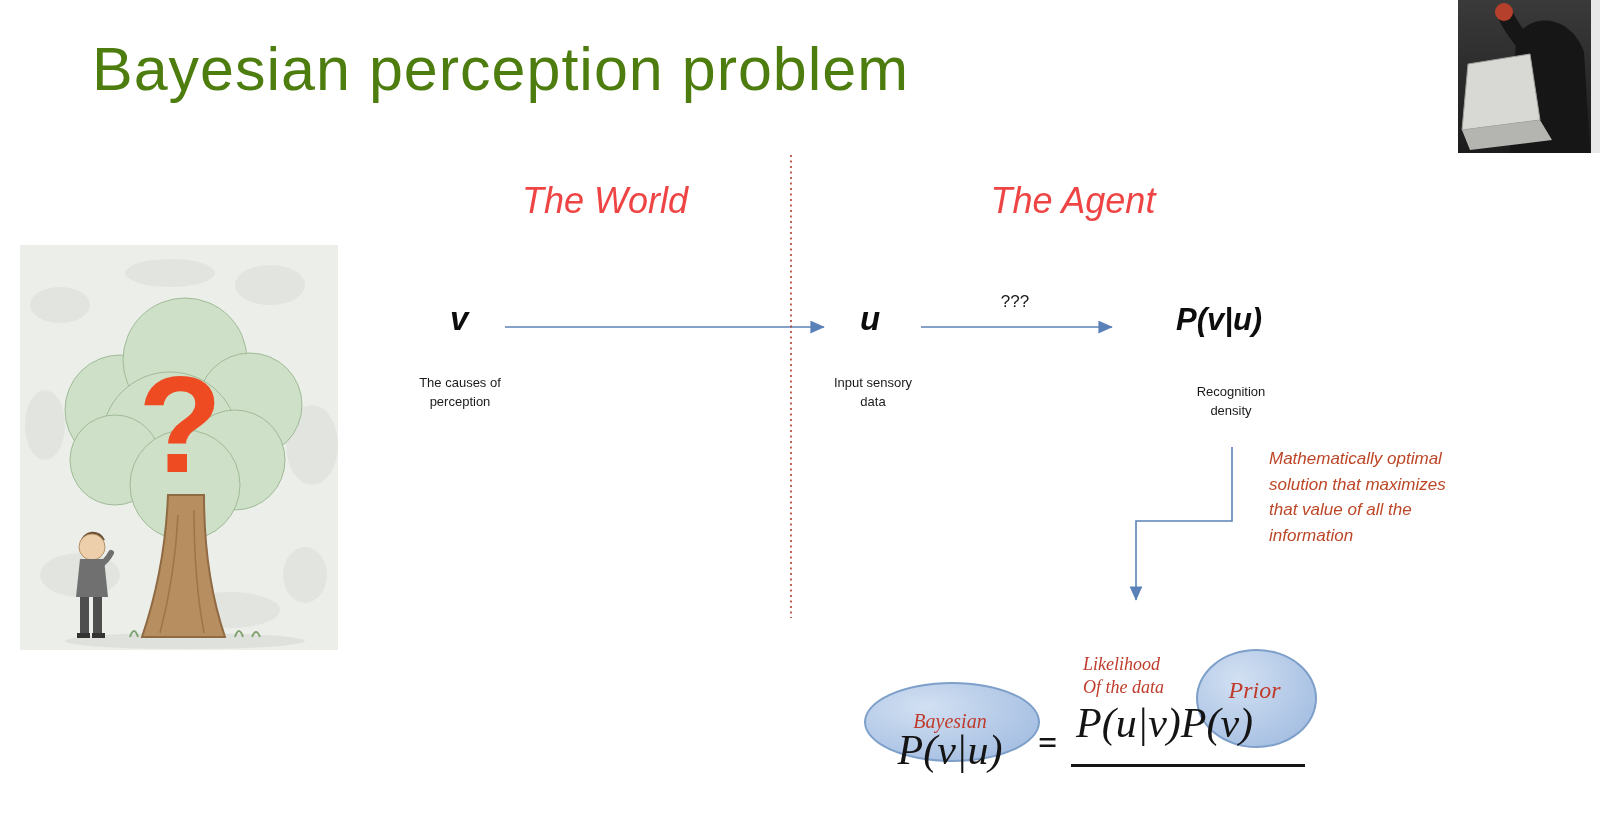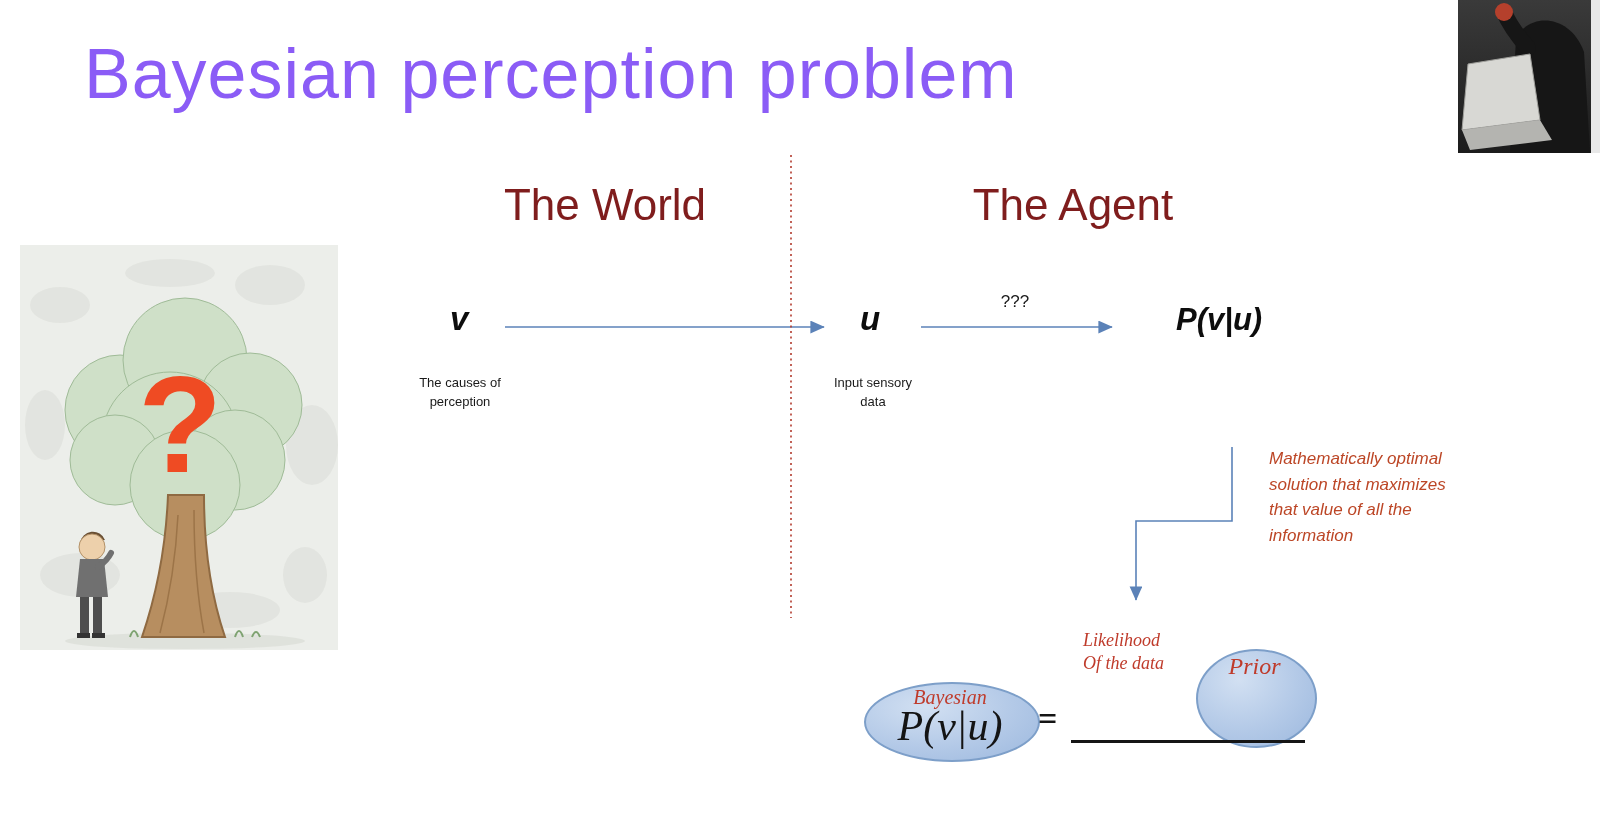--- a/index.html
+++ b/index.html
@@ -4,35 +4,35 @@
 <style>
   html,body{margin:0;padding:0;background:#fff;}
   #slide{position:relative;width:1600px;height:828px;background:#ffffff;overflow:hidden;
          font-family:"Liberation Sans",sans-serif;color:#161616;}
   .abs{position:absolute;}
   .pre{white-space:pre-line;}
   .center{text-align:center;}
   .serifit{font-family:"Liberation Serif",serif;font-style:italic;}
   .red{color:#bc4626;}
   .crimson{color:#bf3b2b;}
-  .heading{color:#7f1d1d;font-size:44px;}
+  .heading{font-style:italic;color:#ef4444;font-size:36px;}
   .symbol{font-weight:700;font-style:italic;color:#0d0d0d;}
   .caption{font-size:13px;color:#1a1a1a;line-height:1.45;}
   .bubble{border-radius:50%;border:2px solid #7d9fc9;
           background:radial-gradient(ellipse at 35% 30%, #d2e0f2 0%, #b3c9e7 55%, #9cb8de 100%);
           z-index:1;}
-  .z2{z-index:2;}
+  .z2{z-index:2;margin-top:24px;}
   .mathbig{font-family:"Liberation Serif",serif;font-style:italic;font-size:42px;color:#141414;line-height:1.1;}
 </style>
 </head>
 <body>
 
 <div id="slide">
 
-  <div class="abs" style="left:84px;top:34px;font-size:70px;letter-spacing:1px;color:#8b5cf6;">Bayesian perception problem</div>
+  <div class="abs" style="left:92px;top:34px;font-size:61px;letter-spacing:1px;color:#4d7c0f;">Bayesian perception problem</div>
 
   <svg class="abs" style="left:0;top:0;z-index:0;" width="1600" height="828" viewBox="0 0 1600 828">
     <defs>
       <marker id="ah" markerWidth="11" markerHeight="9" refX="8.5" refY="4" orient="auto">
         <path d="M0,0 L9,4 L0,8 Z" fill="#5b82b8"></path>
       </marker>
     </defs>
     <line x1="505" y1="327" x2="824" y2="327" stroke="#5b82b8" stroke-width="1.6" marker-end="url(#ah)"></line>
     <line x1="921" y1="327" x2="1112" y2="327" stroke="#5b82b8" stroke-width="1.6" marker-end="url(#ah)"></line>
     <line x1="791" y1="155" x2="791" y2="618" stroke="#b23b2e" stroke-width="1.6" stroke-dasharray="2 3.5"></line>
@@ -45,20 +45,22 @@
   <div class="abs symbol" style="left:450px;top:300px;font-size:33px;">v</div>
   <div class="abs symbol" style="left:860px;top:300px;font-size:33px;">u</div>
   <div class="abs symbol" style="left:1176px;top:302px;font-size:31px;">P(v|u)</div>
 
   <div class="abs center" style="left:975px;top:292px;width:80px;font-size:17px;color:#1a1a1a;">???</div>
 
   <div class="abs caption center pre" style="left:385px;top:374px;width:150px;">The causes of
 perception</div>
   <div class="abs caption center pre" style="left:798px;top:374px;width:150px;">Input sensory
 data</div>
+  <div class="abs caption center pre" style="left:1156px;top:383px;width:150px;">Recognition
+density</div>
 
   <div class="abs pre red" style="left:1269px;top:446px;width:300px;font-size:17px;font-style:italic;line-height:1.5;">Mathematically optimal
 solution that maximizes
 that value of all the
 information</div>
 
   <svg class="abs" style="left:20px;top:245px;" width="318" height="405" viewBox="0 0 318 405">
     <rect width="318" height="405" fill="#eceeea"></rect>
     <g fill="#dfe1dc" opacity="0.7">
       <ellipse cx="40" cy="60" rx="30" ry="18"></ellipse>
@@ -109,20 +111,24 @@
   <div class="abs center mathbig z2" style="left:864px;top:703px;width:172px;">P(v|u)</div>
 
   <div class="abs z2" style="left:1038px;top:700px;font-family:'Liberation Serif',serif;font-size:34px;font-weight:700;color:#141414;">=</div>
 
   <div class="abs pre serifit crimson z2" style="left:1083px;top:629px;font-size:18px;line-height:1.25;">Likelihood
 Of the data</div>
 
   <div class="abs bubble" style="left:1196px;top:649px;width:117px;height:95px;"></div>
   <div class="abs center serifit crimson z2" style="left:1196px;top:653px;width:117px;font-size:24px;font-family:Liberation Serif, serif;">Prior</div>
 
+  <div class="abs z2" style="left:1076px;top:676px;display:flex;">
+    <span class="mathbig">P(u|v)</span>
+    <span class="mathbig">P(v)</span>
+  </div>
 
   <div class="abs z2" style="left:1071px;top:740px;width:234px;height:2.5px;background:#151515;"></div>
 
 
   <div class="abs" style="left:1458px;top:0;width:142px;height:153px;">
     <svg width="142" height="153" viewBox="0 0 142 153">
       <defs>
         <linearGradient id="wc" x1="0" y1="0" x2="0" y2="1">
           <stop offset="0" stop-color="#3a3a3a"></stop>
           <stop offset="1" stop-color="#1c1c1c"></stop>

